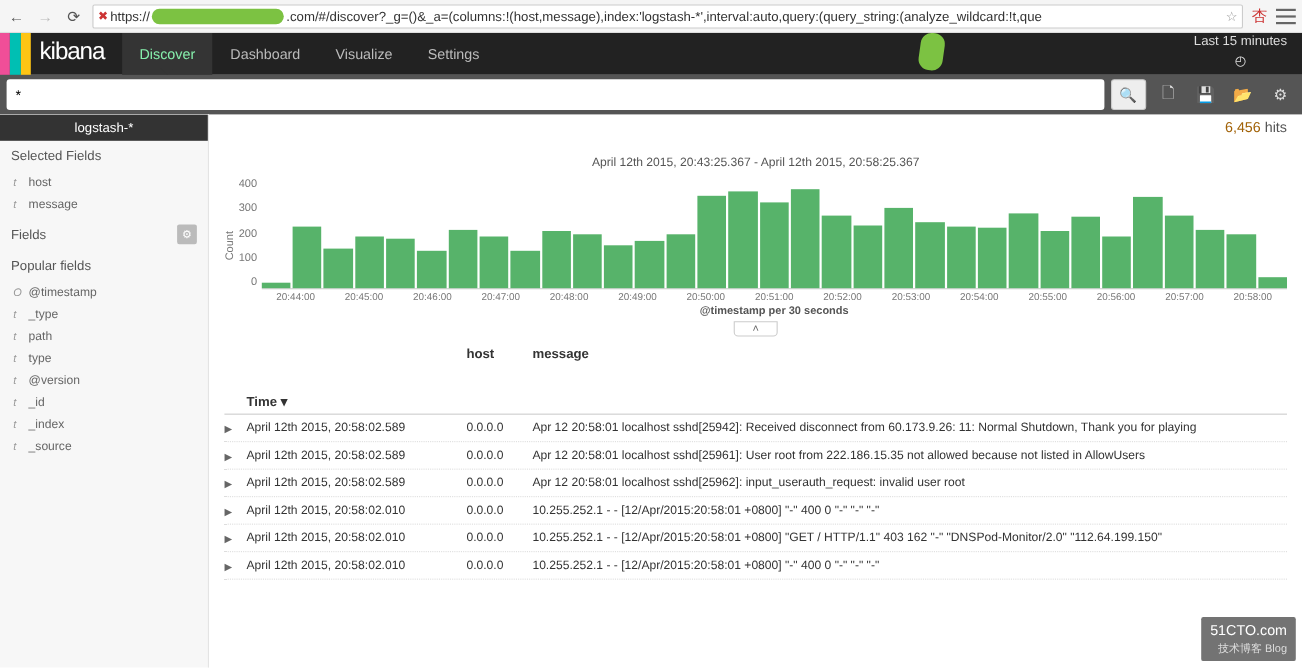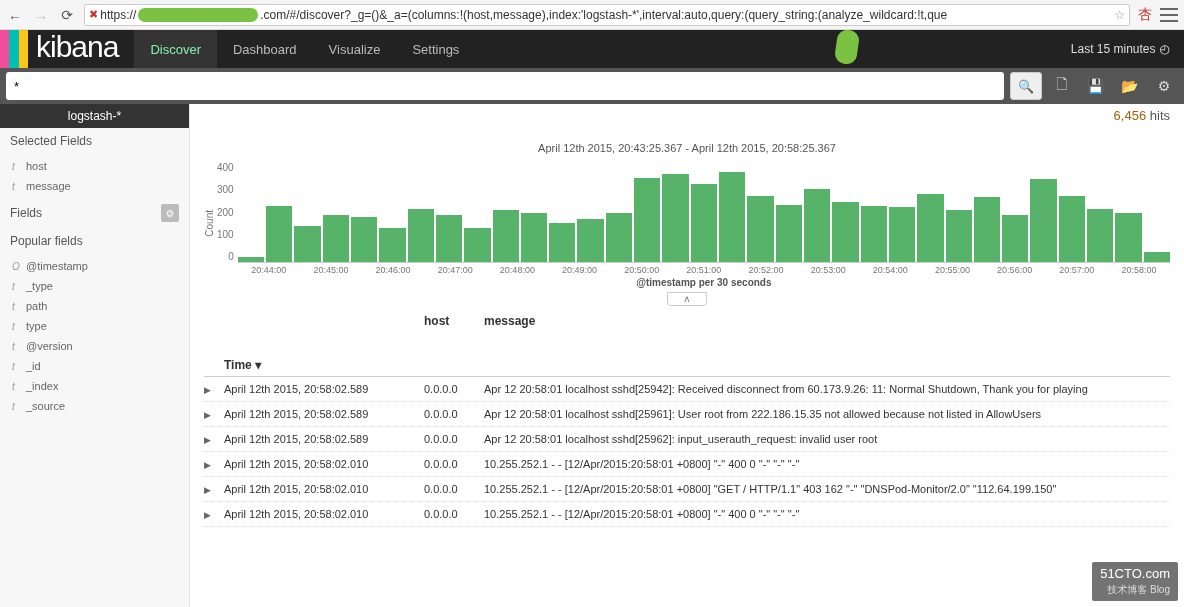--- a/index.html
+++ b/index.html
@@ -18,27 +18,27 @@
 .ext-icon{color:#c33;font-size:14px;}
 
 
 .kb-header { height:38px; background:#222; display:flex; align-items:stretch; color:#ccc; }
 .kb-logo { display:flex; align-items:center; height:38px; }
 .kb-logo .stripes{ width:28px; height:38px; display:flex;}
 .kb-logo .stripes span{flex:1;}
 .kb-logo .s1{background:#f04e98;}
 .kb-logo .s2{background:#00bfb3;}
 .kb-logo .s3{background:#fec514;}
-.kb-logo .txt{ font-size:30px; font-weight:300; color:#fff; padding:0 16px 4px 8px; letter-spacing:-1px;}
+.kb-logo .txt{ font-size:22px; font-weight:300; color:#fff; padding:0 16px 4px 8px; letter-spacing:-1px;}
 .kb-nav{display:flex;}
 .kb-nav .tab{padding:0 16px;display:flex;align-items:center;color:#bbb;font-size:13px;cursor:pointer;}
 .kb-nav .tab.active{background:#343434;color:#86efac;position:relative;}
 .kb-nav .tab.active::after{content:'';position:absolute;bottom:-6px;left:50%;margin-left:-6px;border:6px solid transparent;border-top-color:#343434;}
 .kb-header .spacer{flex:1;}
-.kb-header .time{display:flex;align-items:center;padding:0 14px;color:#ddd;font-size:12px;gap:4px;}
+.kb-header .time{display:flex;align-items:center;padding:0 14px;color:#ddd;font-size:12px;gap:4px;flex-direction:column;}
 
 
 .kb-toolbar{height:36px;background:#555;display:flex;align-items:center;padding:4px 6px;gap:6px;}
 .search-wrap{flex:1;height:28px;background:#fff;border-radius:3px;display:flex;align-items:center;padding:0 8px;}
 .search-wrap input{flex:1;border:none;outline:none;font-size:13px;}
 .search-btn{width:32px;height:28px;background:#eee;border:1px solid #ccc;border-radius:3px;display:flex;align-items:center;justify-content:center;color:#555;font-size:13px;}
 .tb-icon{width:28px;height:28px;display:flex;align-items:center;justify-content:center;color:#ddd;font-size:14px;cursor:pointer;}
 
 
 .kb-body{display:flex;height:calc(607px - 30px - 38px - 36px);}

